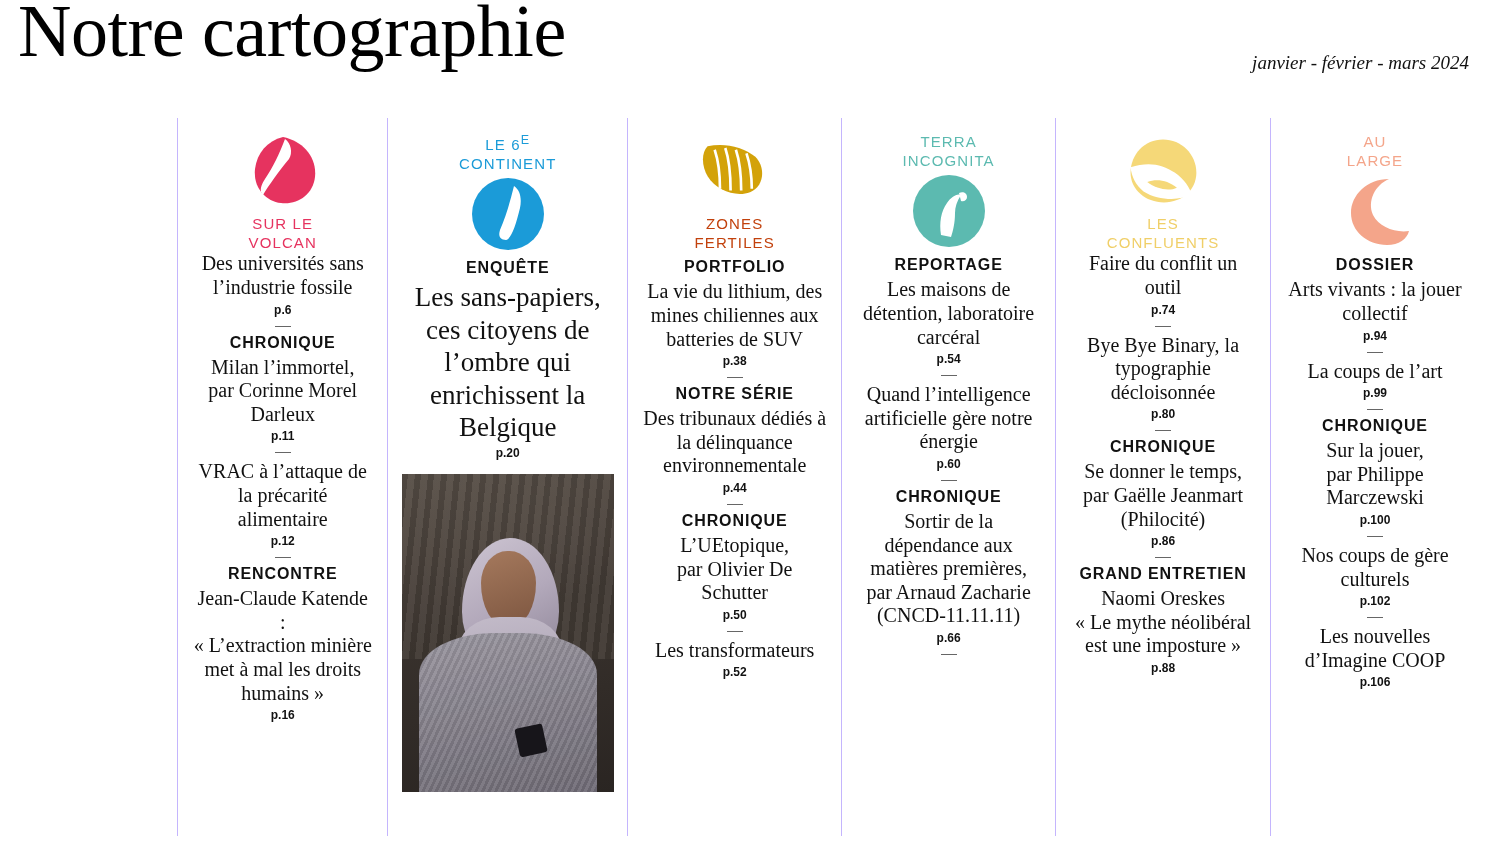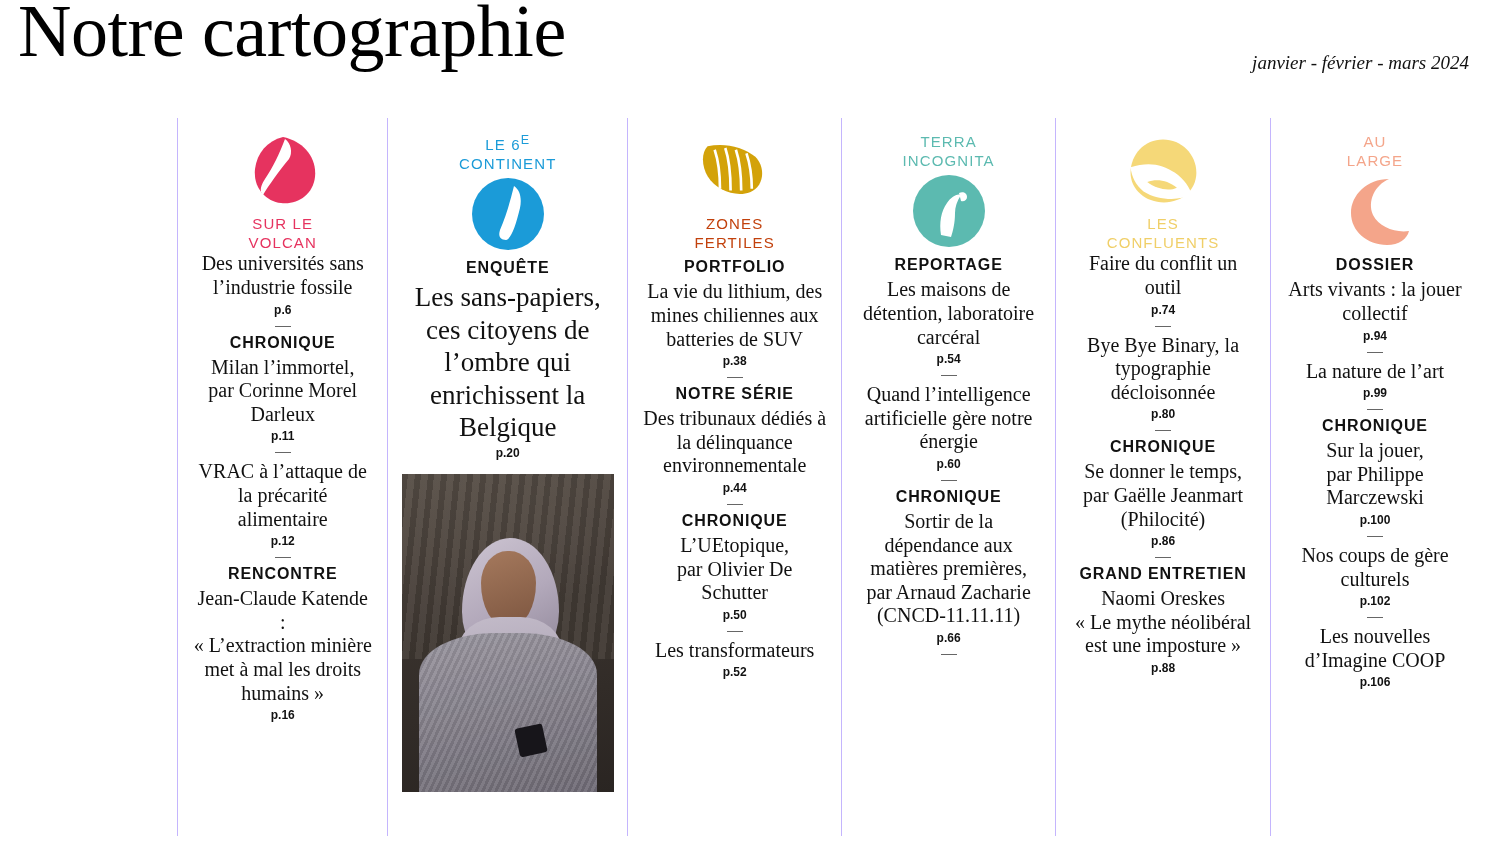--- a/index.html
+++ b/index.html
@@ -404,21 +404,21 @@
       <div class="entries">
 
         <div class="entry">
           <div class="kicker">DOSSIER</div>
           <div class="title">Arts vivants : la jouer collectif</div>
           <div class="page-num">p.94</div>
         </div>
         <div class="sep"></div>
 
         <div class="entry">
-          <div class="title">La nature de l’art</div>
+          <div class="title">La coups de l’art</div>
           <div class="page-num">p.99</div>
         </div>
         <div class="sep"></div>
 
         <div class="entry">
           <div class="kicker">CHRONIQUE</div>
           <div class="title">Sur la jouer,</div>
           <div class="title ital">par Philippe Marczewski</div>
           <div class="page-num">p.100</div>
         </div>

